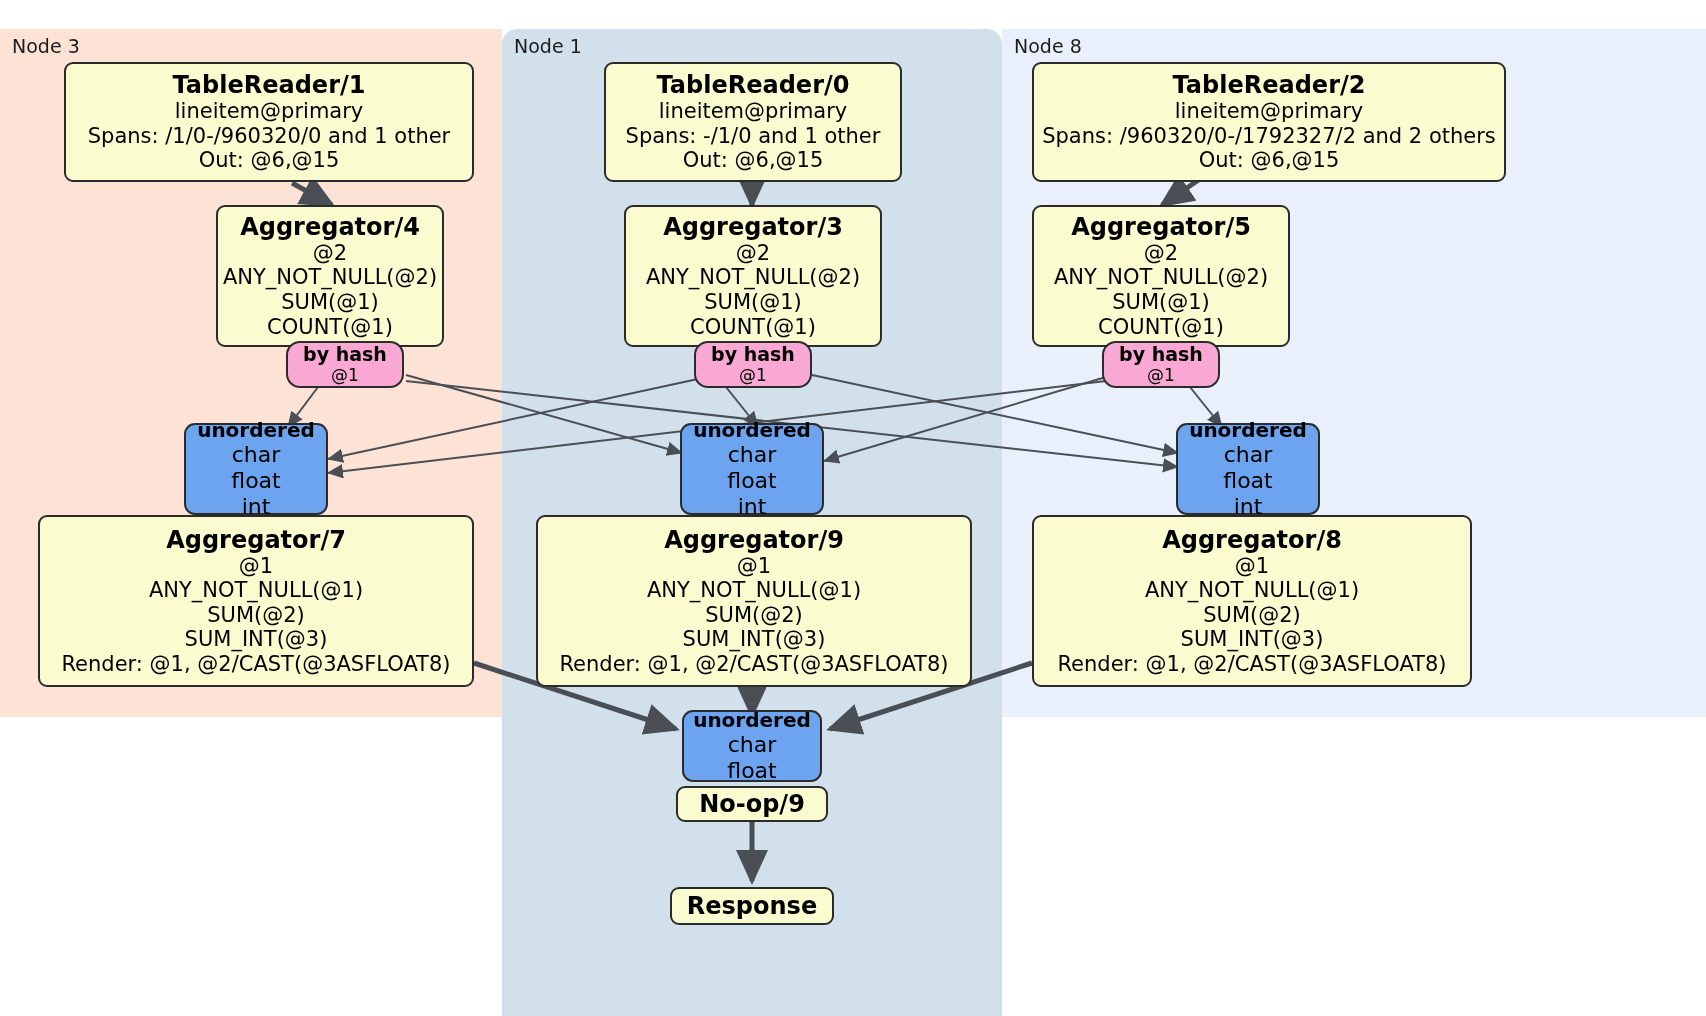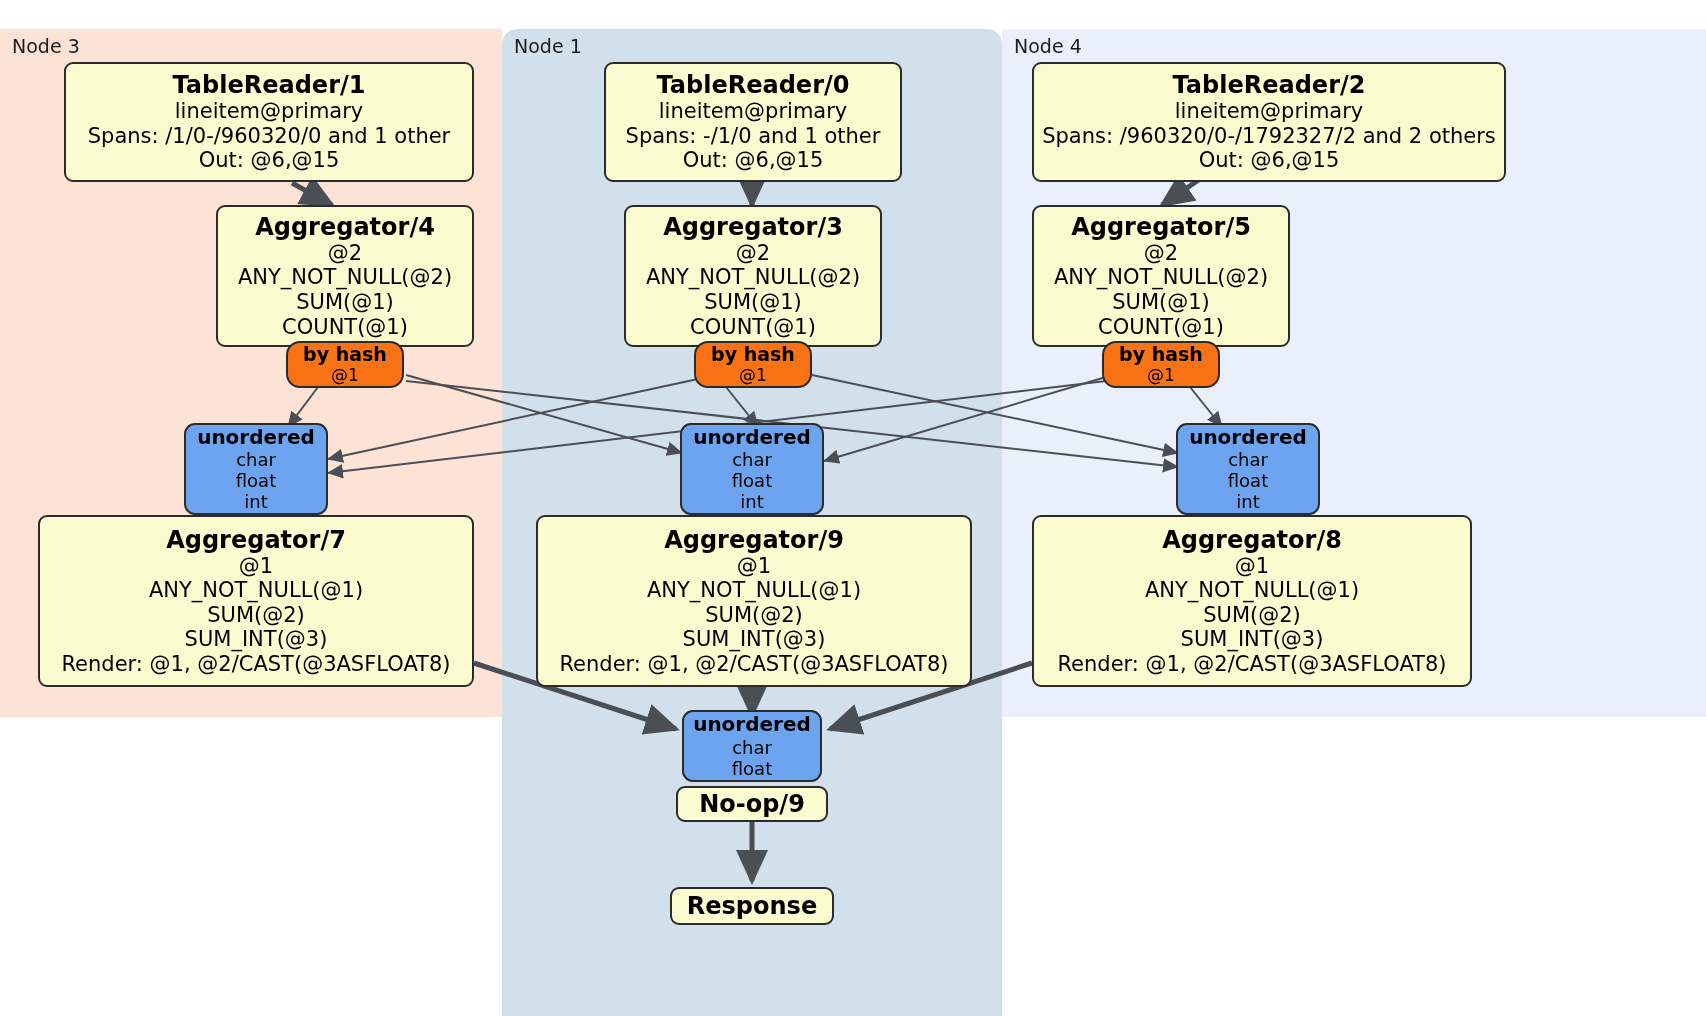--- a/index.html
+++ b/index.html
@@ -56,32 +56,32 @@
   .box .line {
     font-size: 21px;
     color: #000;
     white-space: nowrap;
   }
 
   .proc-box {
     background: #fbfbd0;
   }
   .router-box {
-    background: #f97316;
+    background: #f9a8d4;
     border-radius: 14px;
   }
   .router-box .title { font-size: 19px; }
   .router-box .line  { font-size: 17px; }
 
   .stream-box {
     background: #6da4ef;
     border-radius: 11px;
   }
   .stream-box .title { font-size: 20px; }
-  .stream-box .line  { font-size: 18px; }
+  .stream-box .line  { font-size: 22px; }
 
   .small-box .title { font-size: 24px; }
 
   
   #edges {
     position: absolute;
     left: 0;
     top: 0;
     width: 1706px;
     height: 1016px;
@@ -105,21 +105,21 @@
 
   <div class="node-region" style="left:0px; top:0px; width:502px; height:688px; background:#fce3d6;">
     <span class="node-region-label">Node 3</span>
   </div>
 
   <div class="node-region" style="left:502px; top:0px; width:500px; height:1016px; background:#d2e0ec;border-radius:15px;">
     <span class="node-region-label">Node 1</span>
   </div>
 
   <div class="node-region" style="left:1002px; top:0px; width:704px; height:688px; background:#eaf0fb;">
-    <span class="node-region-label">Node 4</span>
+    <span class="node-region-label">Node 8</span>
   </div>
 
   <svg id="edges" viewBox="0 0 1706 1016" xmlns="http://www.w3.org/2000/svg">
     <defs>
       <marker id="arrow-thick" markerWidth="9" markerHeight="9" refX="6.2" refY="3.2" orient="auto" markerUnits="strokeWidth">
         <path d="M0,0 L7,3.2 L0,6.4 z" fill="#4a4f55"></path>
       </marker>
       <marker id="arrow-thin" markerWidth="11" markerHeight="11" refX="7.5" refY="3.6" orient="auto" markerUnits="strokeWidth">
         <path d="M0,0 L8,3.6 L0,7.2 z" fill="#4a4f55"></path>
       </marker>
@@ -163,21 +163,21 @@
     <div class="line">Out: @6,@15</div>
   </div>
 
   <div class="box proc-box" style="left:1032px; top:33px; width:474px; height:120px;">
     <div class="title">TableReader/2</div>
     <div class="line">lineitem@primary</div>
     <div class="line">Spans: /960320/0-/1792327/2 and 2 others</div>
     <div class="line">Out: @6,@15</div>
   </div>
 
-  <div class="box proc-box" style="left:216px; top:176px; width:258px; height:142px;">
+  <div class="box proc-box" style="left:216px; top:176px; width:228px; height:142px;">
     <div class="title">Aggregator/4</div>
     <div class="line">@2</div>
     <div class="line">ANY_NOT_NULL(@2)</div>
     <div class="line">SUM(@1)</div>
     <div class="line">COUNT(@1)</div>
   </div>
 
   <div class="box proc-box" style="left:624px; top:176px; width:258px; height:142px;">
     <div class="title">Aggregator/3</div>
     <div class="line">@2</div>

